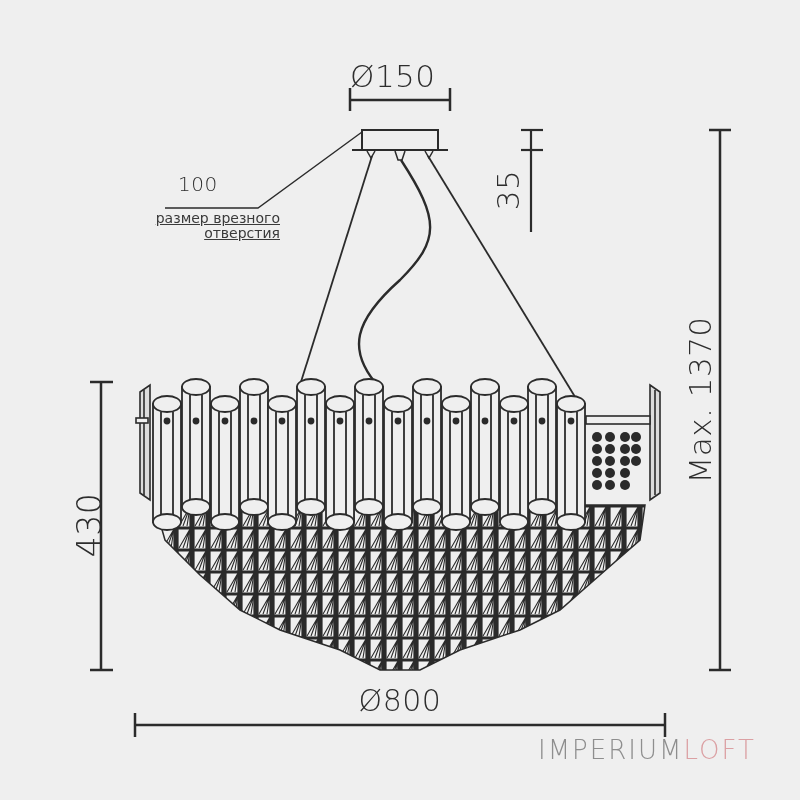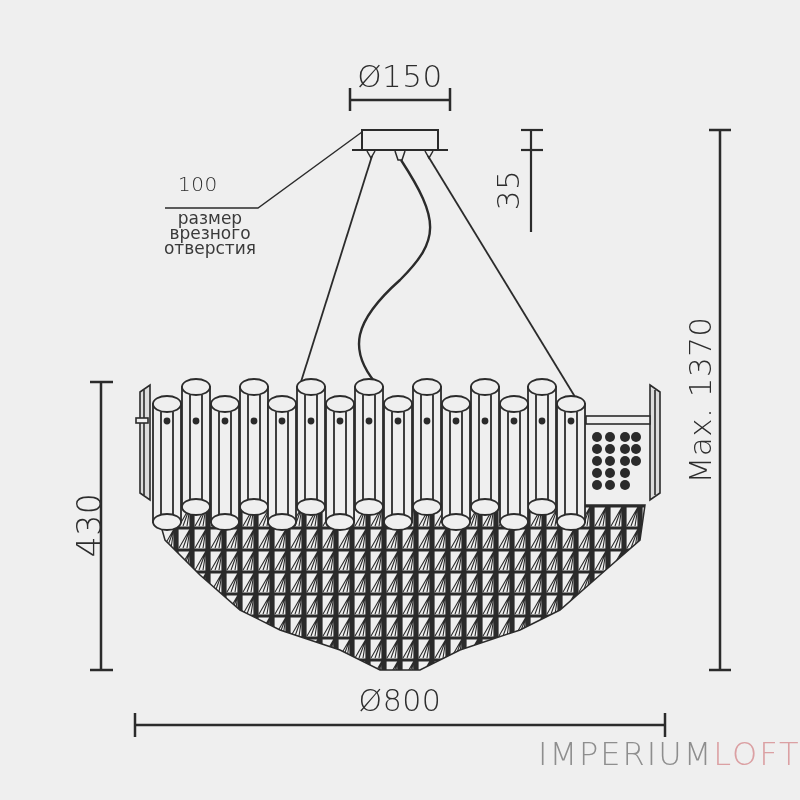--- a/index.html
+++ b/index.html
@@ -2,29 +2,29 @@
 <html><head>
 <meta charset="utf-8">
 <style>
   html, body { margin: 0; padding: 0; }
   body {
     width: 800px; height: 800px; background: #efefef; position: relative; overflow: hidden;
     font-family: "DejaVu Sans", sans-serif; color: #2b2b2b;
   }
   svg.drawing { position: absolute; left: 0; top: 0; width: 800px; height: 800px; }
   .dim-label { position: absolute; font-family: "DejaVu Sans", sans-serif; font-weight: 300; color: #2d2d2d; white-space: nowrap; letter-spacing: 0.5px; }
-  .dim-150 { left: 350px; top: 58px; font-size: 31px; width: 100px; text-align: center; }
+  .dim-150 { left: 350px; top: 58px; font-size: 31px; width: 100px; text-align: left; }
   .dim-800 { left: 330px; top: 683px; font-size: 30px; width: 140px; text-align: center; }
   .dim-100 { left: 178px; top: 172px; font-size: 20px; width: 64px; text-align: left; }
-  .note { position: absolute; left: 140px; top: 211px; width: 140px; text-align: center; font-size: 17px; line-height: 15px; color: #3a3a3a; }
+  .note { position: absolute; left: 140px; top: 211px; width: 140px; text-align: right; font-size: 14px; line-height: 15px; color: #3a3a3a; text-decoration: underline; }
   .vert { position: absolute; transform-origin: center center; transform: rotate(-90deg); font-weight: 300; text-align: center; }
   .dim-35 { left: 478px; top: 170px; width: 60px; height: 40px; font-size: 31px; line-height: 40px; }
   .dim-430 { left: 40px; top: 505px; width: 100px; height: 40px; font-size: 33px; line-height: 40px; }
   .dim-1370 { left: 600px; top: 380px; width: 200px; height: 40px; font-size: 31px; line-height: 40px; }
-  .brand { position: absolute; left: 538px; top: 735px; font-size: 32px; letter-spacing: 2px; font-weight: 300; font-family: "DejaVu Sans", sans-serif; }
+  .brand { position: absolute; left: 538px; top: 735px; font-size: 26px; letter-spacing: 2px; font-weight: 300; font-family: "DejaVu Sans", sans-serif; }
   .brand .b1 { color: #8e8e8e; }
   .brand .b2 { color: #dba0a3; }
 </style>
 </head>
 <body>
 
 <svg class="drawing" viewBox="0 0 800 800" xmlns="http://www.w3.org/2000/svg">
   <defs>
     <pattern id="crystal" width="16" height="22" patternUnits="userSpaceOnUse">
       <rect width="16" height="22" fill="#2a2a2a"></rect>

